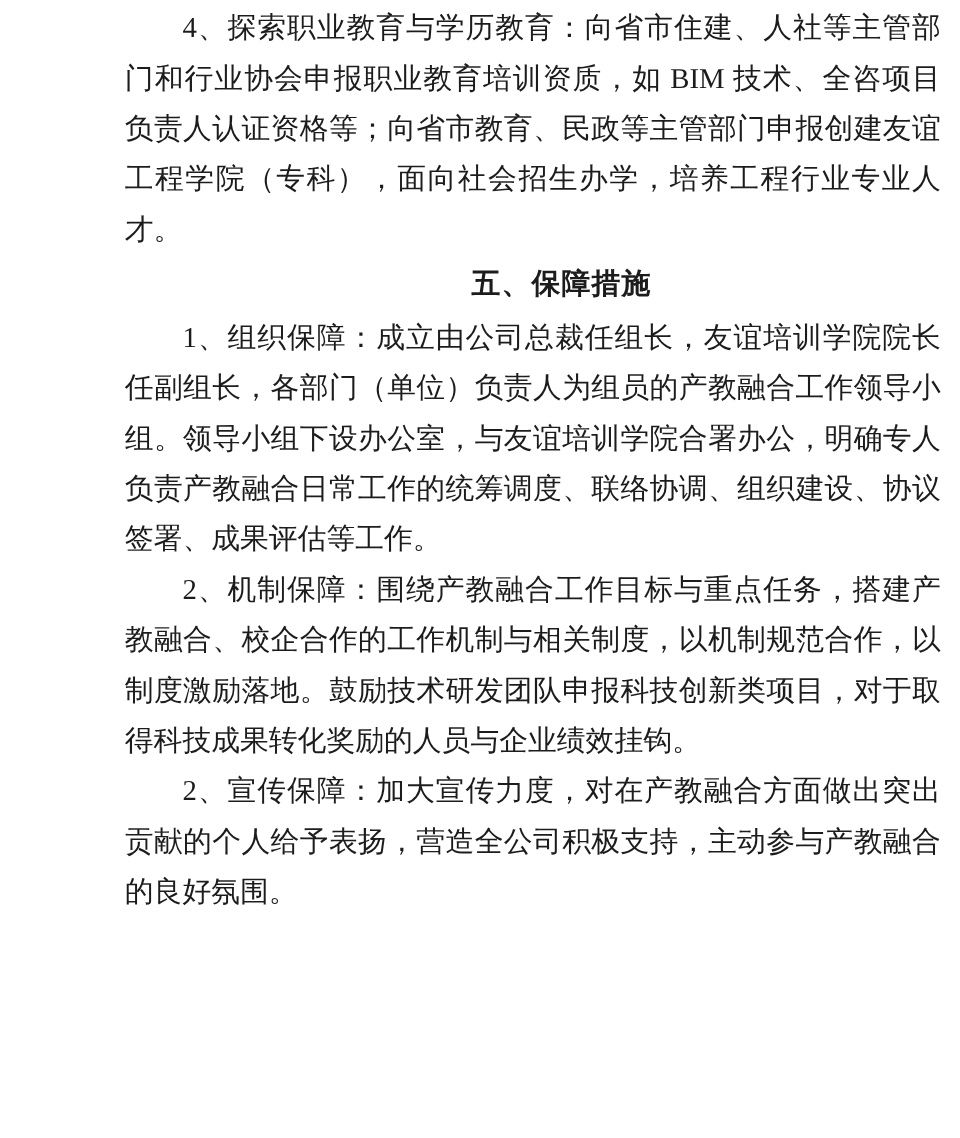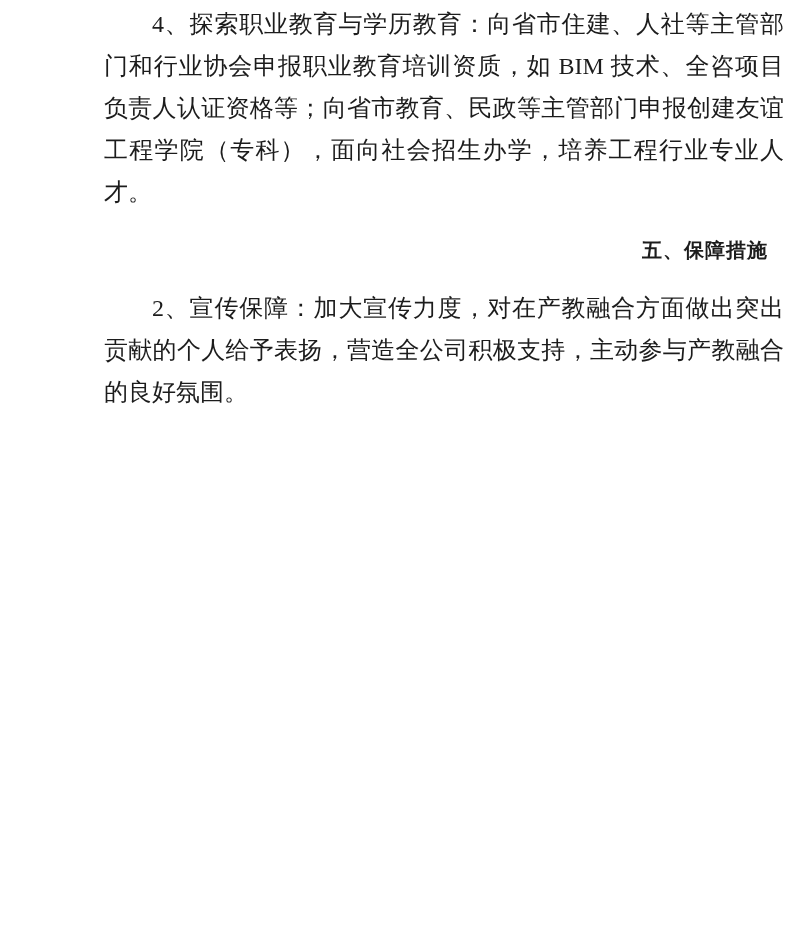--- a/index.html
+++ b/index.html
@@ -22,34 +22,36 @@
       margin: 0;
       font-size: 24px;
       line-height: 42px;
       text-align: justify;
       text-indent: 2em;
       font-weight: normal;
       letter-spacing: 0px;
       word-break: break-all;
     }
     .heading {
-      margin: 16px;
-      font-size: 20px;
+      margin: 3px;
+      font-size: 24px;
       line-height: 42px;
-      text-align: right;
+      text-align: center;
       text-indent: 2em;
       font-weight: bold;
       letter-spacing: 1px;
     }
   </style>
 </head>
 <body>
 
 <div class="page">
   <p class="para">4、探索职业教育与学历教育：向省市住建、人社等主管部门和行业协会申报职业教育培训资质，如 BIM 技术、全咨项目负责人认证资格等；向省市教育、民政等主管部门申报创建友谊工程学院（专科），面向社会招生办学，培养工程行业专业人才。</p>
 
   <h2 class="heading">五、保障措施</h2>
 
+  <p class="para">1、组织保障：成立由公司总裁任组长，友谊培训学院院长任副组长，各部门（单位）负责人为组员的产教融合工作领导小组。领导小组下设办公室，与友谊培训学院合署办公，明确专人负责产教融合日常工作的统筹调度、联络协调、组织建设、协议签署、成果评估等工作。</p>
 
+  <p class="para">2、机制保障：围绕产教融合工作目标与重点任务，搭建产教融合、校企合作的工作机制与相关制度，以机制规范合作，以制度激励落地。鼓励技术研发团队申报科技创新类项目，对于取得科技成果转化奖励的人员与企业绩效挂钩。</p>
 
 
   <p class="para">2、宣传保障：加大宣传力度，对在产教融合方面做出突出贡献的个人给予表扬，营造全公司积极支持，主动参与产教融合的良好氛围。</p>
 </div>
 
 </body></html>

